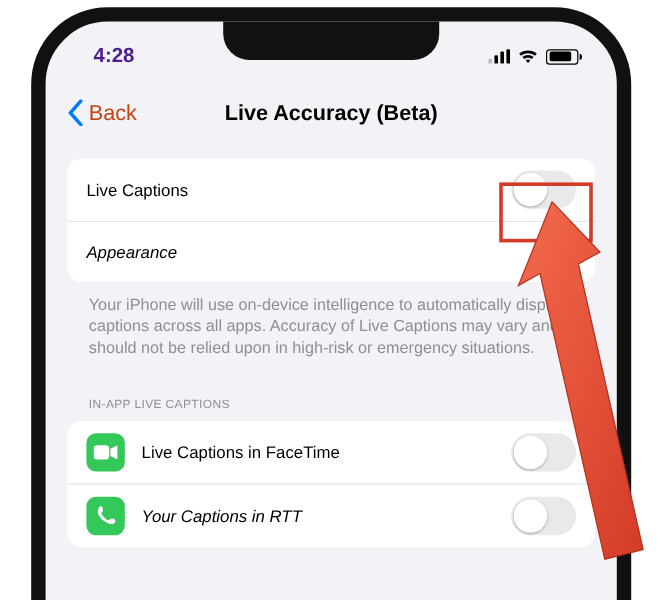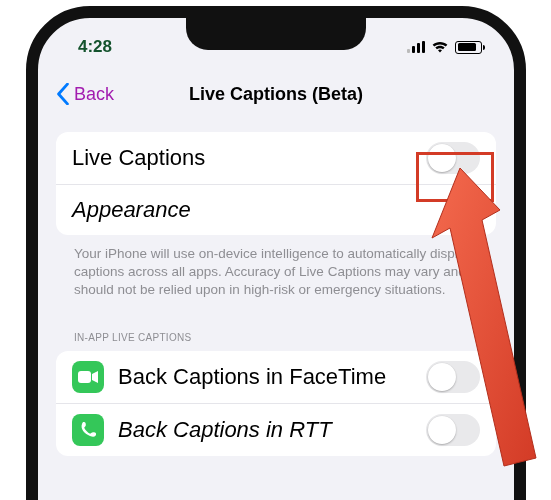--- a/index.html
+++ b/index.html
@@ -44,21 +44,21 @@
   }
   
   .status-bar {
     height: 50px;
     display: flex;
     align-items: center;
     justify-content: space-between;
     padding: 0 28px 0 36px;
     font-weight: 600;
     font-size: 17px;
-    color: #14532d;
+    color: #4c1d95;
   }
   .status-right { display: flex; align-items: center; gap: 6px; }
   .signal { display: flex; align-items: flex-end; gap: 2px; height: 12px; }
   .signal span { width: 3px; background: #000; border-radius: 1px; }
   .signal span:nth-child(1){height:4px;background:#bbb;}
   .signal span:nth-child(2){height:7px;}
   .signal span:nth-child(3){height:10px;}
   .signal span:nth-child(4){height:12px;}
   .wifi { width:18px; height:14px; }
   .battery {
@@ -73,39 +73,39 @@
   
   .nav {
     height: 44px;
     display: flex;
     align-items: center;
     padding: 0 10px;
     position: relative;
     background: #f2f2f7;
   }
   .back {
-    display: flex; align-items: center; color: #a21caf; font-size: 18px;
+    display: flex; align-items: center; color: #c2410c; font-size: 18px;
     gap: 4px; padding-left: 4px;
   }
   .chev { width: 14px; height: 22px; }
   .nav-title {
     position: absolute; left: 0; right: 0; text-align: center;
     font-weight: 600; font-size: 18px; color: #000; pointer-events: none;
   }
   
   .content { padding: 16px 14px 0 14px; }
   .group { background:#fff; border-radius: 12px; overflow: hidden; }
   .row {
     display: flex; align-items: center; justify-content: space-between;
     min-height: 50px; padding: 10px 16px;
     border-bottom: 1px solid #e5e5ea;
   }
   .row:last-child { border-bottom: none; font-style: italic; }
   .row-left { display:flex; align-items:center; gap:14px; }
-  .row-label { font-size: 22px; color: #000; }
+  .row-label { font-size: 14px; color: #000; }
   .app-icon {
     width: 32px; height: 32px; border-radius: 8px; display:flex;
     align-items:center; justify-content:center;
   }
   .facetime { background: #34c759; }
   .phone { background: #34c759; }
   .toggle {
     width: 54px; height: 32px; border-radius: 16px; background: #e9e9eb;
     position: relative;
   }
@@ -157,21 +157,21 @@
       </div>
     </div>
 
     <div class="nav">
       <div class="back">
         <svg class="chev" viewBox="0 0 12 20">
           <path d="M10 1 L2 10 L10 19" stroke="#007aff" stroke-width="2.6" fill="none" stroke-linecap="round" stroke-linejoin="round"></path>
         </svg>
         <span>Back</span>
       </div>
-      <div class="nav-title">Live Captions (Beta)</div>
+      <div class="nav-title">Live Accuracy (Beta)</div>
     </div>
 
     <div class="content">
 
       <div class="group">
 
         <div class="row">
           <div class="row-left">
             <span class="row-label">Live Captions</span>
           </div>
@@ -196,35 +196,35 @@
       <div class="group">
 
         <div class="row">
           <div class="row-left">
             <div class="app-icon facetime">
               <svg width="20" height="14" viewBox="0 0 20 14">
                 <rect x="0" y="1" width="13" height="12" rx="3" fill="#fff"></rect>
                 <path d="M14 4 L20 1 L20 13 L14 10 Z" fill="#fff"></path>
               </svg>
             </div>
-            <span class="row-label">Back Captions in FaceTime</span>
+            <span class="row-label">Live Captions in FaceTime</span>
           </div>
           <div class="toggle">
             <div class="knob"></div>
           </div>
         </div>
 
         <div class="row">
           <div class="row-left">
             <div class="app-icon phone">
               <svg width="18" height="18" viewBox="0 0 18 18">
                 <path d="M4 1 C4 1 6 0.5 6.5 2 C7 3.5 7 5 6 5.8 C5.5 6.2 5.2 6.5 5.5 7.2 C6.2 8.8 9.2 11.8 10.8 12.5 C11.5 12.8 11.8 12.5 12.2 12 C13 11 14.5 11 16 11.5 C17.5 12 17 14 17 14 C17 14 16 17 11 15 C6 13 1 8 3 3 C3.3 2.2 4 1 4 1 Z" fill="#fff"></path>
               </svg>
             </div>
-            <span class="row-label">Back Captions in RTT</span>
+            <span class="row-label">Your Captions in RTT</span>
           </div>
           <div class="toggle">
             <div class="knob"></div>
           </div>
         </div>
 
       </div>
 
     </div>
 

